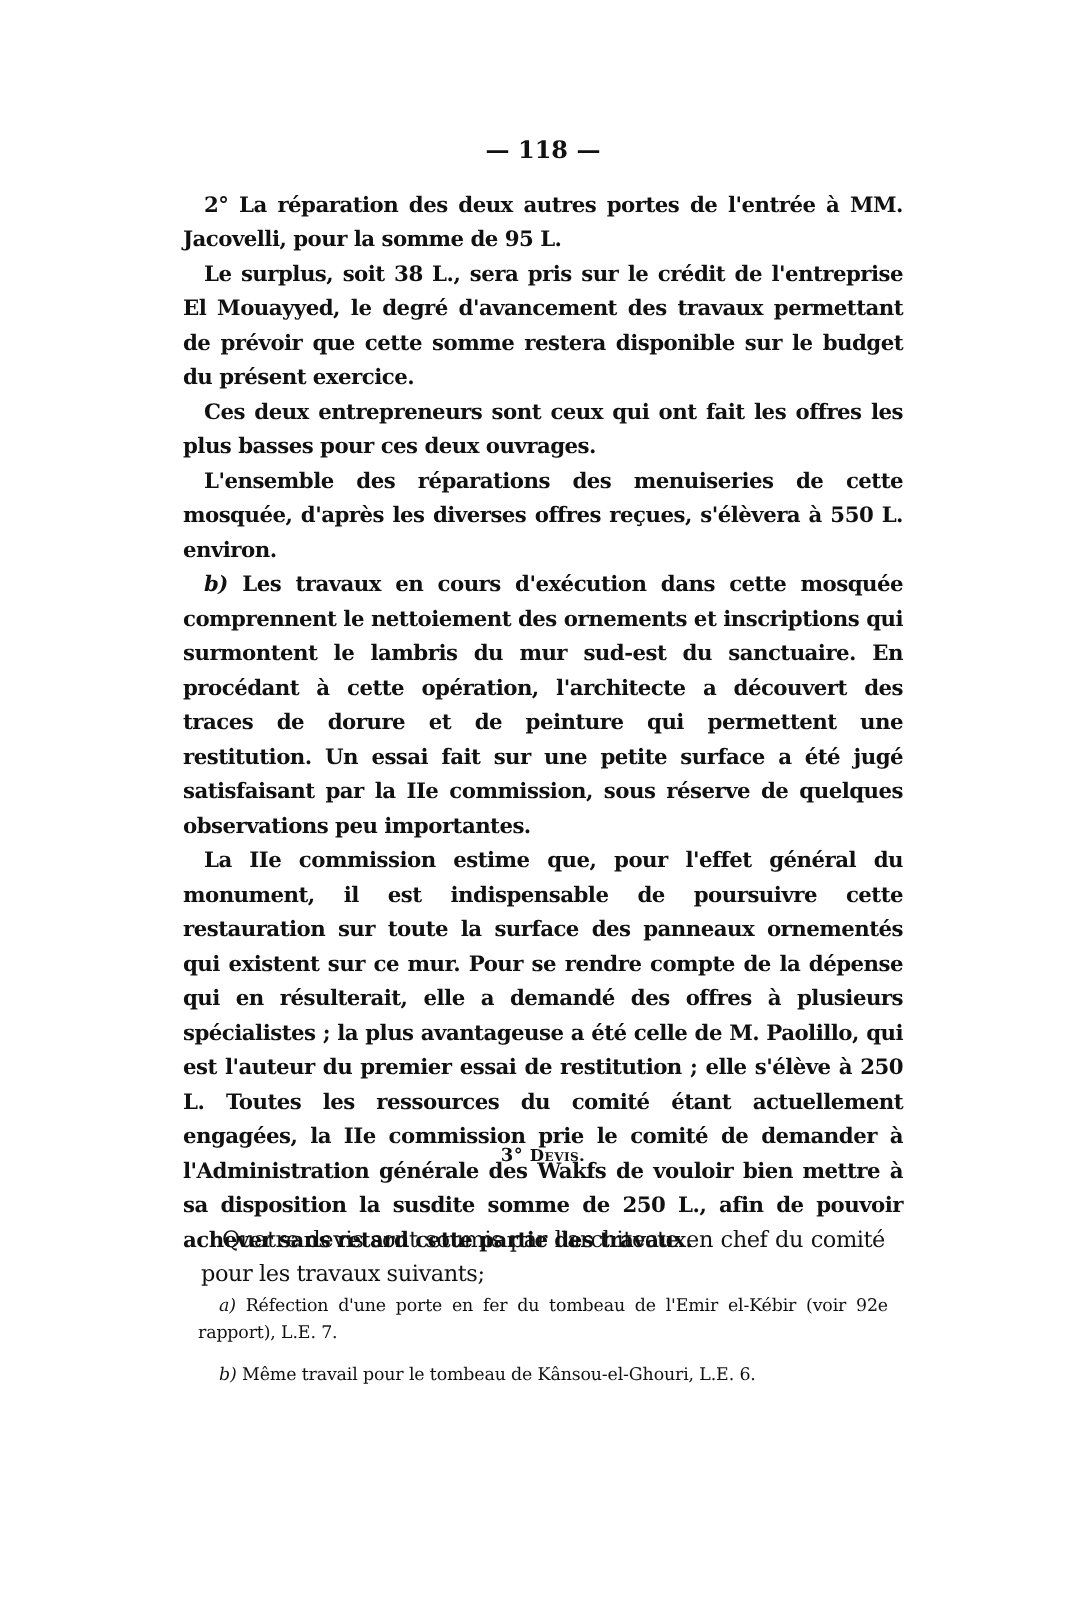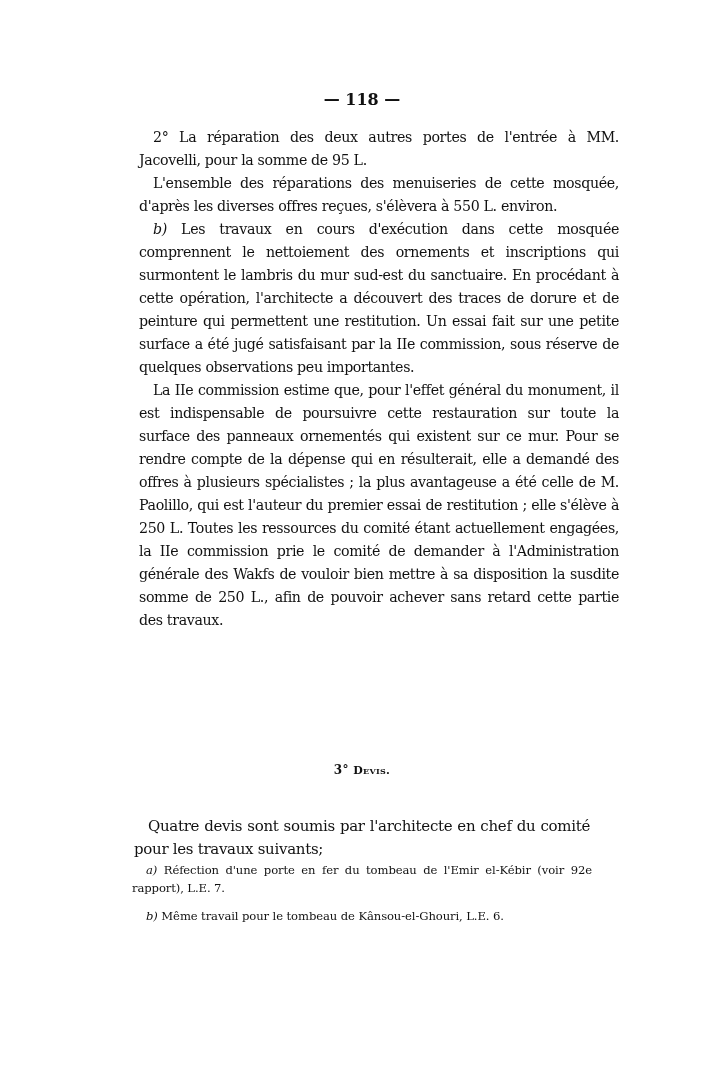--- a/index.html
+++ b/index.html
@@ -9,21 +9,21 @@
     font-family: "DejaVu Serif", "Liberation Serif", serif;
     color: #111111;
   }
   .page-number {
     position: absolute; left: 0; width: 480px; top: 90px;
     text-align: center; font-weight: bold; font-size: 16px;
   }
   .body-text {
     position: absolute; left: 0; top: 126px; width: 480px;
     font-size: 14.2px; line-height: 23px; text-align: justify;
-    font-weight: normal; letter-spacing: -0.35px; margin-left: 17px;
+    font-weight: bold; letter-spacing: -0.35px;
   }
   .body-text p { margin: 0; text-indent: 14px; }
   .section-heading {
     position: absolute; left: 0; width: 480px; top: 763px;
     text-align: center; font-size: 12px; font-weight: bold; letter-spacing: 0.3px;
   }
   .section-heading .sc { font-variant: small-caps; font-size: 11px; }
   .intro {
     position: absolute; left: 0; top: 803px; width: 480px;
     font-size: 15px; line-height: 23px; text-align: justify; letter-spacing: -0.3px;
@@ -37,20 +37,22 @@
   em { font-style: italic; }
 </style>
 </head>
 <body>
 
 <div class="page">
   <div class="page-number">— 118 —</div>
 
   <div class="body-text">
     <p>2° La réparation des deux autres portes de l'entrée à MM. Jacovelli, pour la somme de 95 L.</p>
+    <p>Le surplus, soit 38 L., sera pris sur le crédit de l'entreprise El Mouayyed, le degré d'avancement des travaux permettant de prévoir que cette somme restera disponible sur le budget du présent exercice.</p>
+    <p>Ces deux entrepreneurs sont ceux qui ont fait les offres les plus basses pour ces deux ouvrages.</p>
     <p>L'ensemble des réparations des menuiseries de cette mosquée, d'après les diverses offres reçues, s'élèvera à 550 L. environ.</p>
     <p><em>b)</em> <span>Les travaux en cours d'exécution dans cette mosquée comprennent le nettoiement des ornements et inscriptions qui surmontent le lambris du mur sud-est du sanctuaire. En procédant à cette opération, l'architecte a découvert des traces de dorure et de peinture qui permettent une restitution. Un essai fait sur une petite surface a été jugé satisfaisant par la IIe commission, sous réserve de quelques observations peu importantes.</span></p>
     <p>La IIe commission estime que, pour l'effet général du monument, il est indispensable de poursuivre cette restauration sur toute la surface des panneaux ornementés qui existent sur ce mur. Pour se rendre compte de la dépense qui en résulterait, elle a demandé des offres à plusieurs spécialistes ; la plus avantageuse a été celle de M. Paolillo, qui est l'auteur du premier essai de restitution ; elle s'élève à 250 L. Toutes les ressources du comité étant actuellement engagées, la IIe commission prie le comité de demander à l'Administration générale des Wakfs de vouloir bien mettre à sa disposition la susdite somme de 250 L., afin de pouvoir achever sans retard cette partie des travaux.</p>
   </div>
 
   <div class="section-heading">
     <span>3°</span>
     <span class="sc">Devis.</span>
   </div>
 

